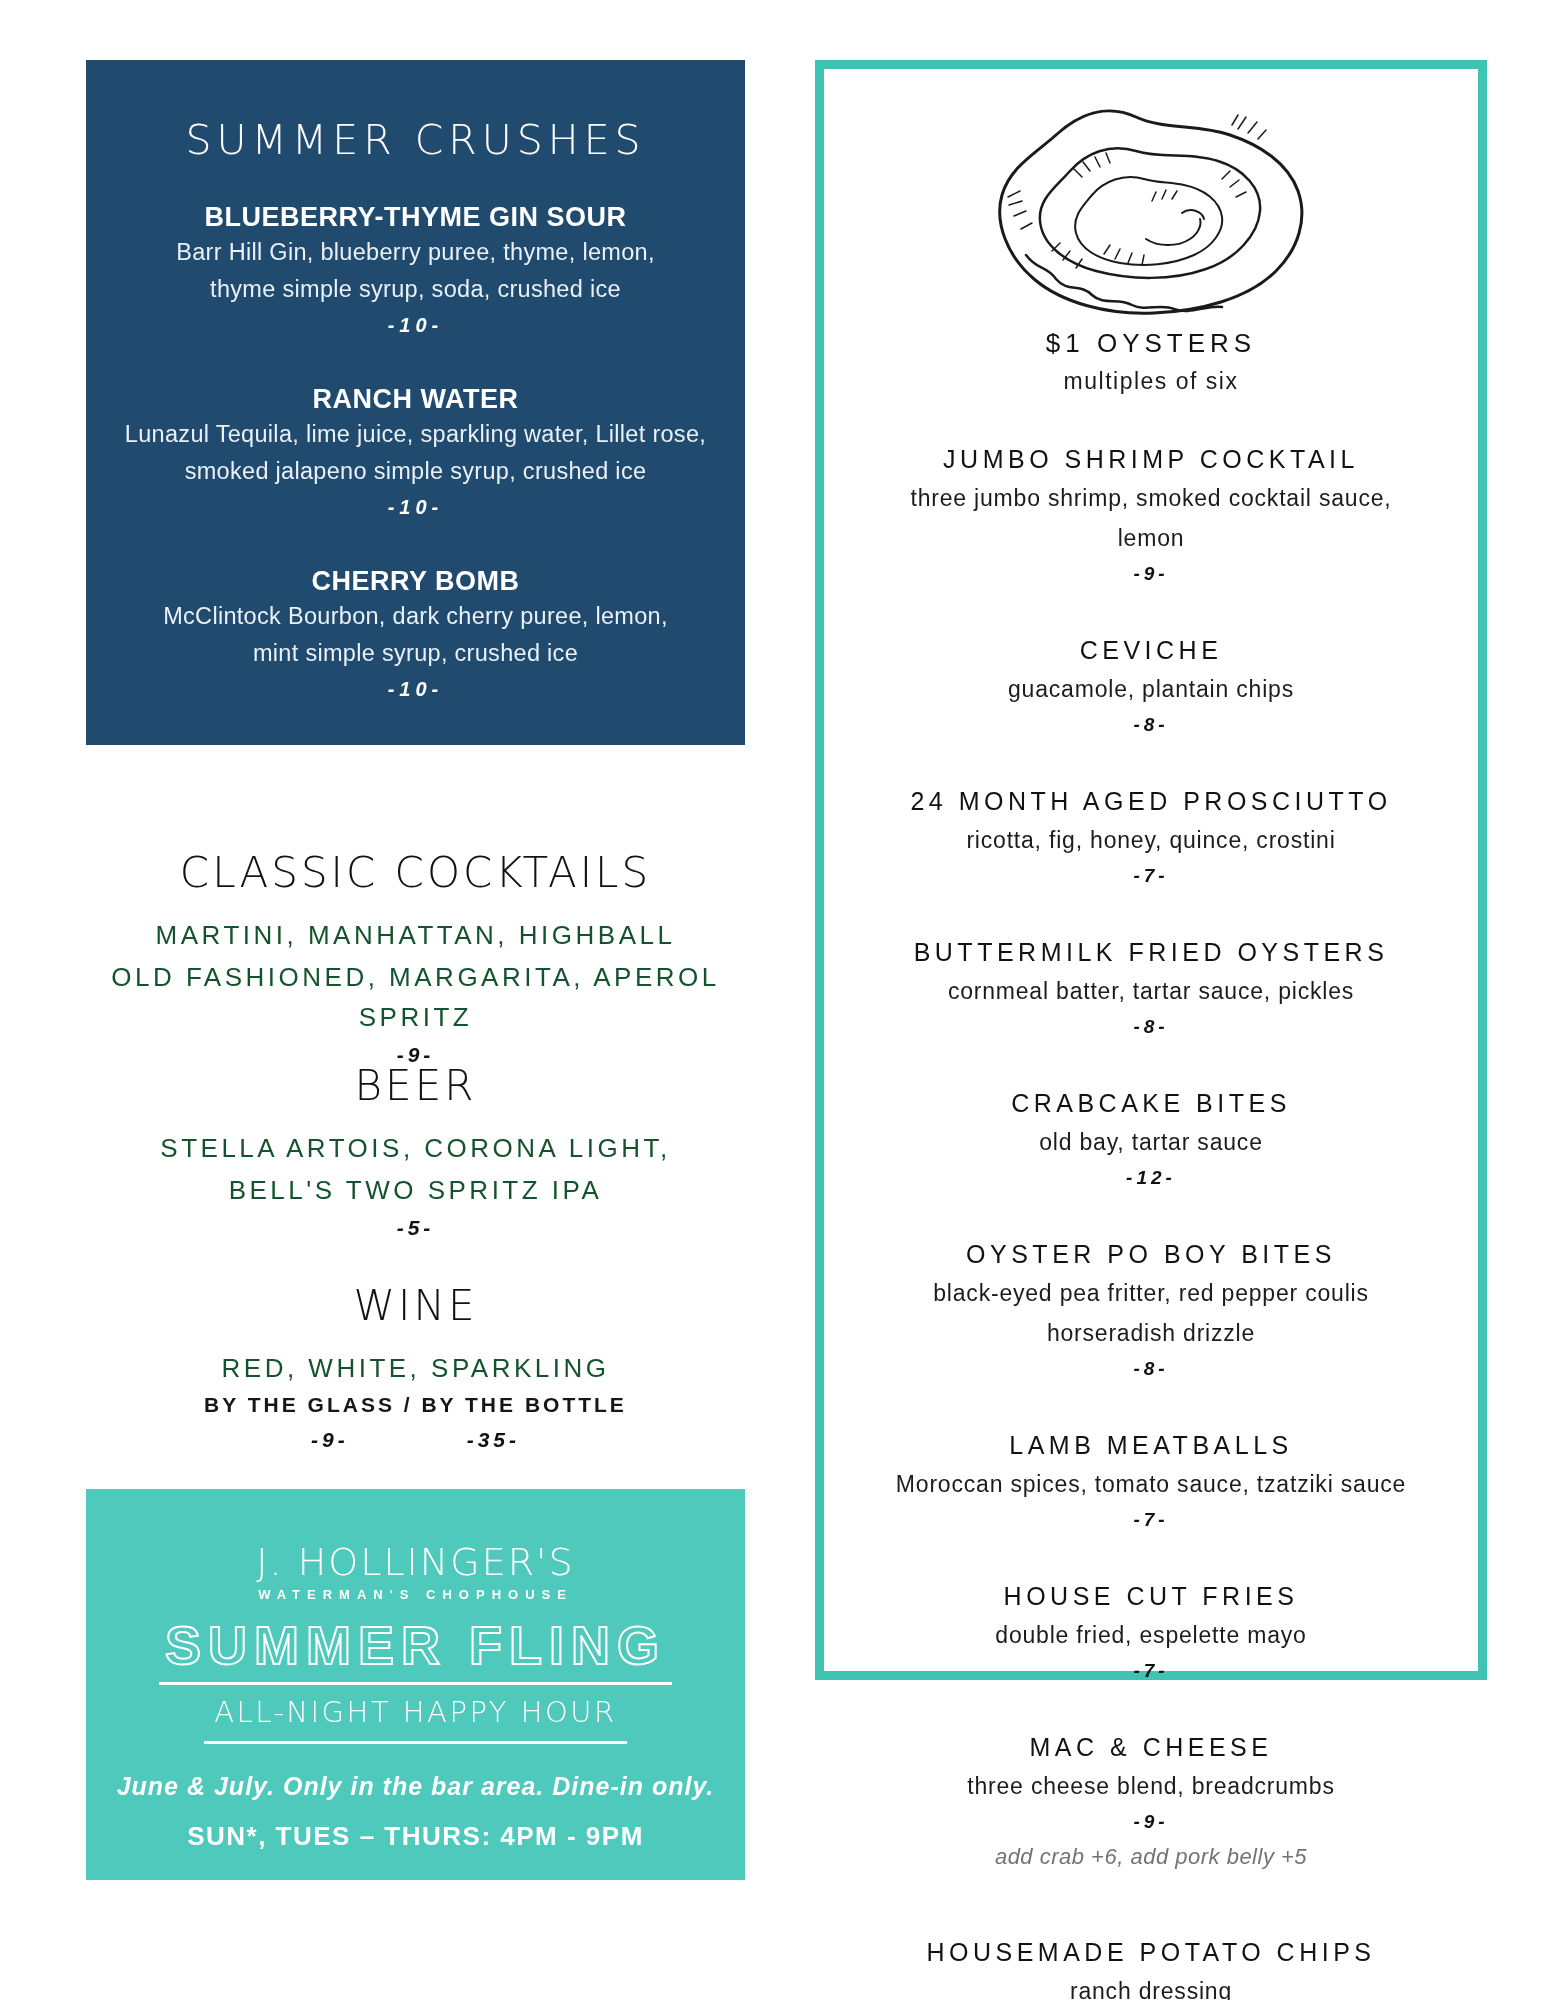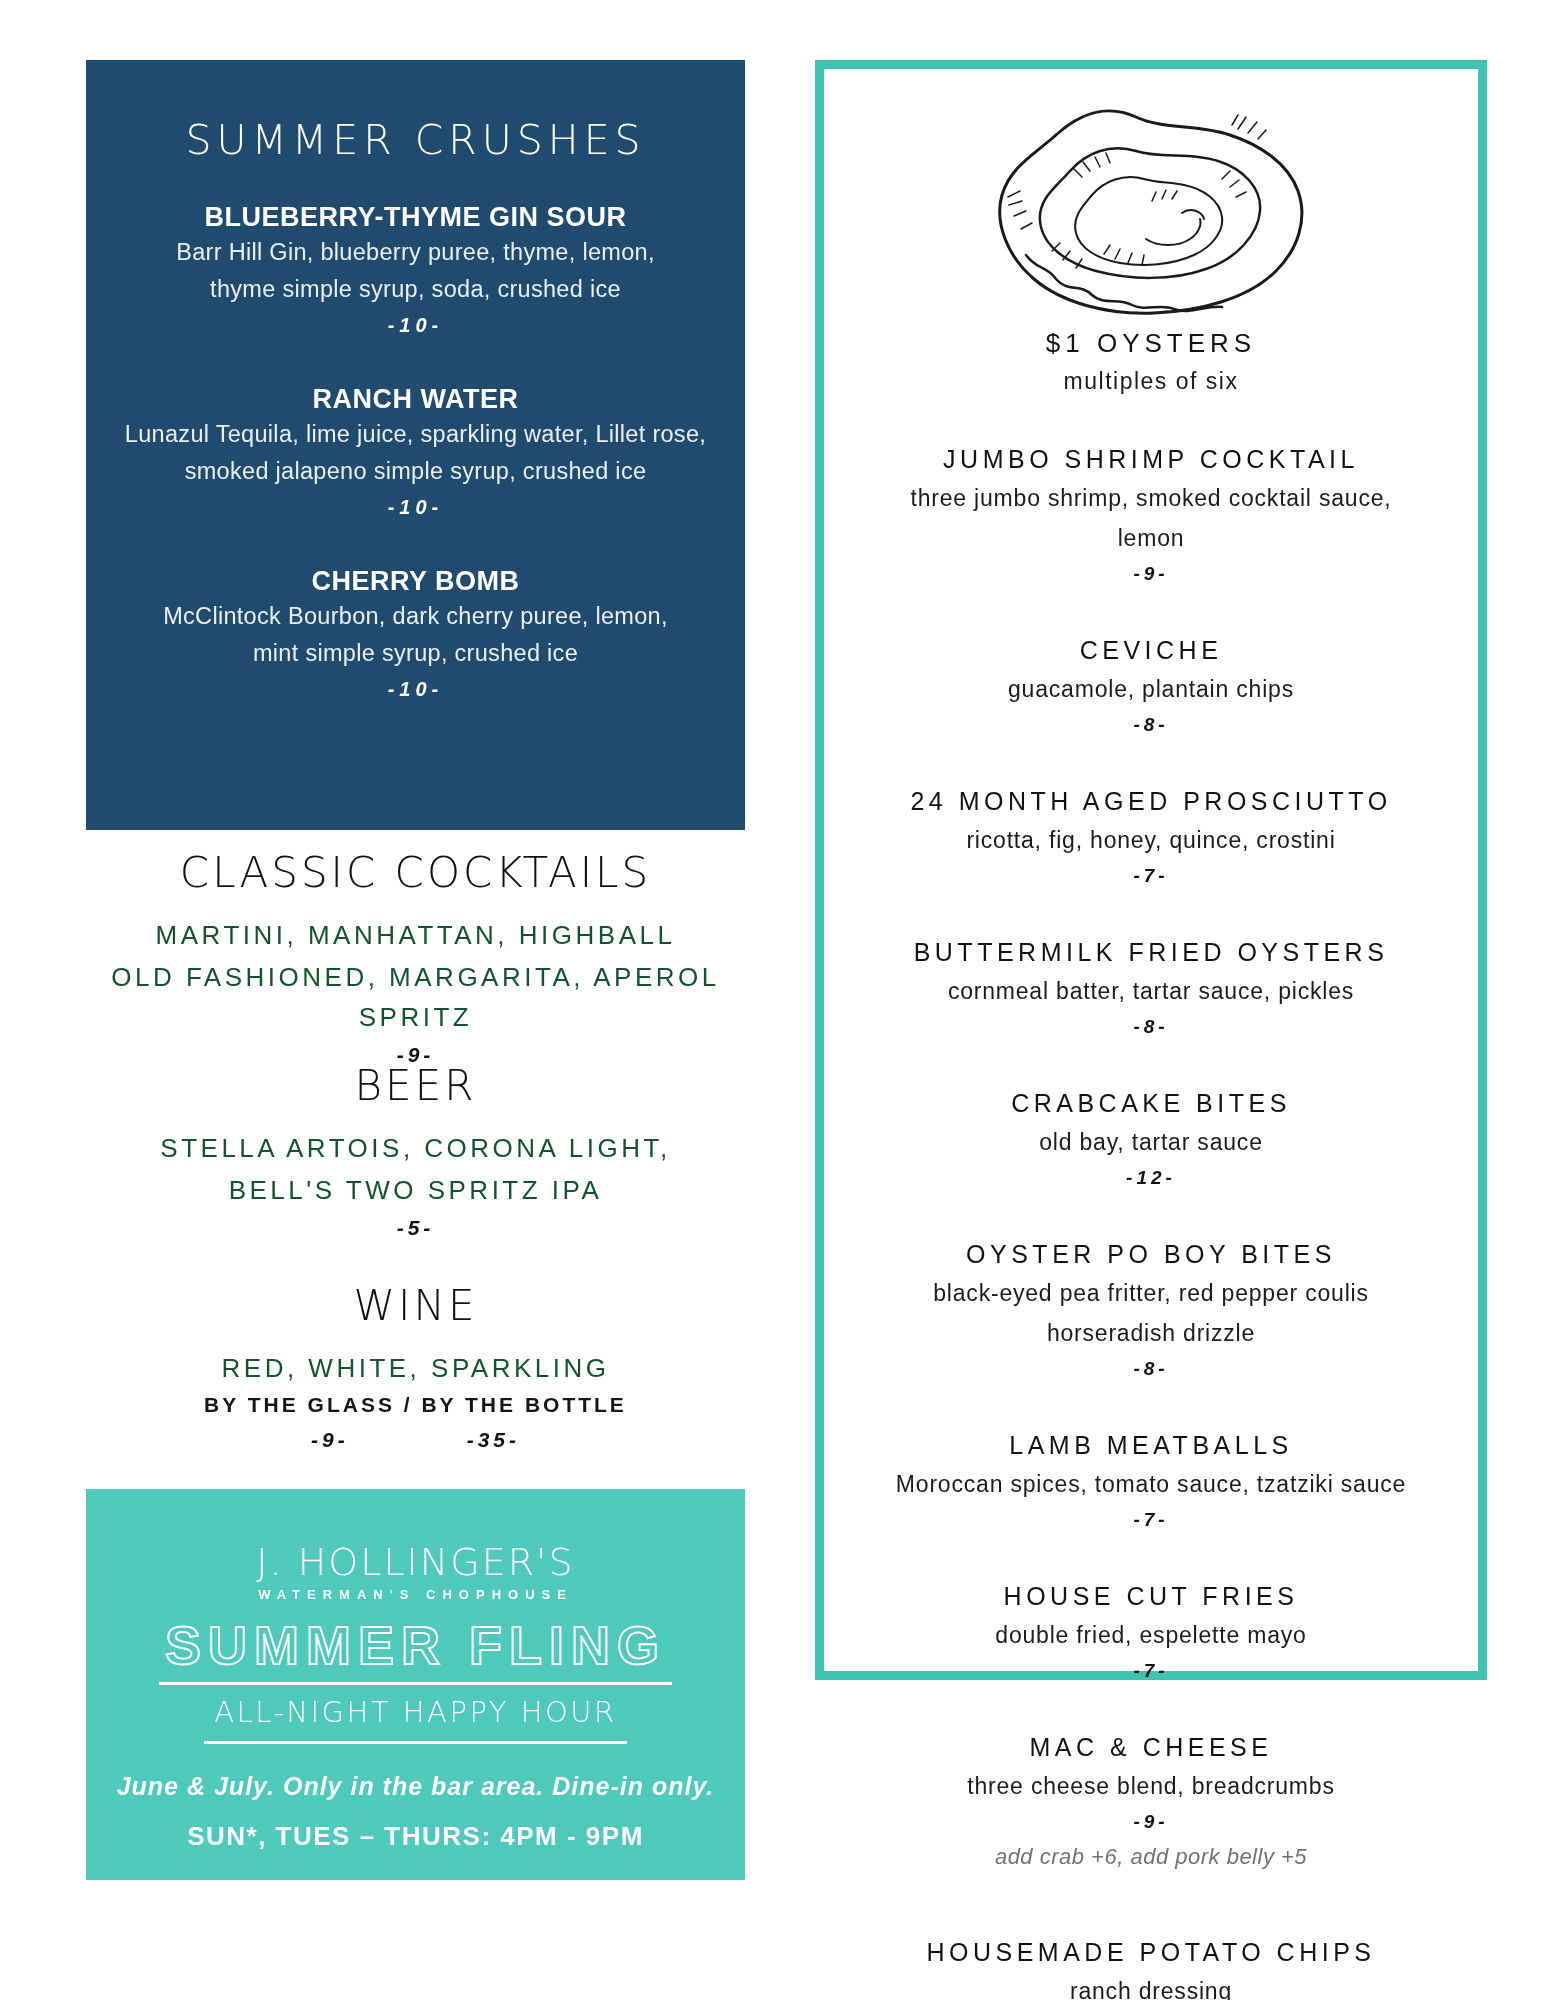--- a/index.html
+++ b/index.html
@@ -5,21 +5,21 @@
   html,body{margin:0;padding:0;}
   body{
     width:1545px;height:2000px;position:relative;background:#ffffff;
     font-family:"Liberation Sans",sans-serif;color:#111;
     -webkit-font-smoothing:antialiased;
   }
   .deco{font-family:"DejaVu Sans","Liberation Sans",sans-serif;font-weight:200;}
 
   
   .blue-box{
-    position:absolute;left:86px;top:60px;width:659px;height:770px;
+    position:absolute;left:86px;top:60px;width:659px;height:685px;
     background:#214a6f;color:#ffffff;text-align:center;
   }
   .crushes-title{
     margin:0;padding-top:56px;font-size:41px;letter-spacing:5px;
     font-weight:200;color:#fdfdfd;
   }
   .crush-item{margin-top:42px;}
   .crush-item:first-of-type{margin-top:36px;}
   .crush-name{font-size:27px;font-weight:700;letter-spacing:0.5px;line-height:34px;text-align:center;}
   .crush-desc-line{font-size:23.5px;font-weight:300;line-height:37px;color:#e9f0f7;letter-spacing:0.3px;}

